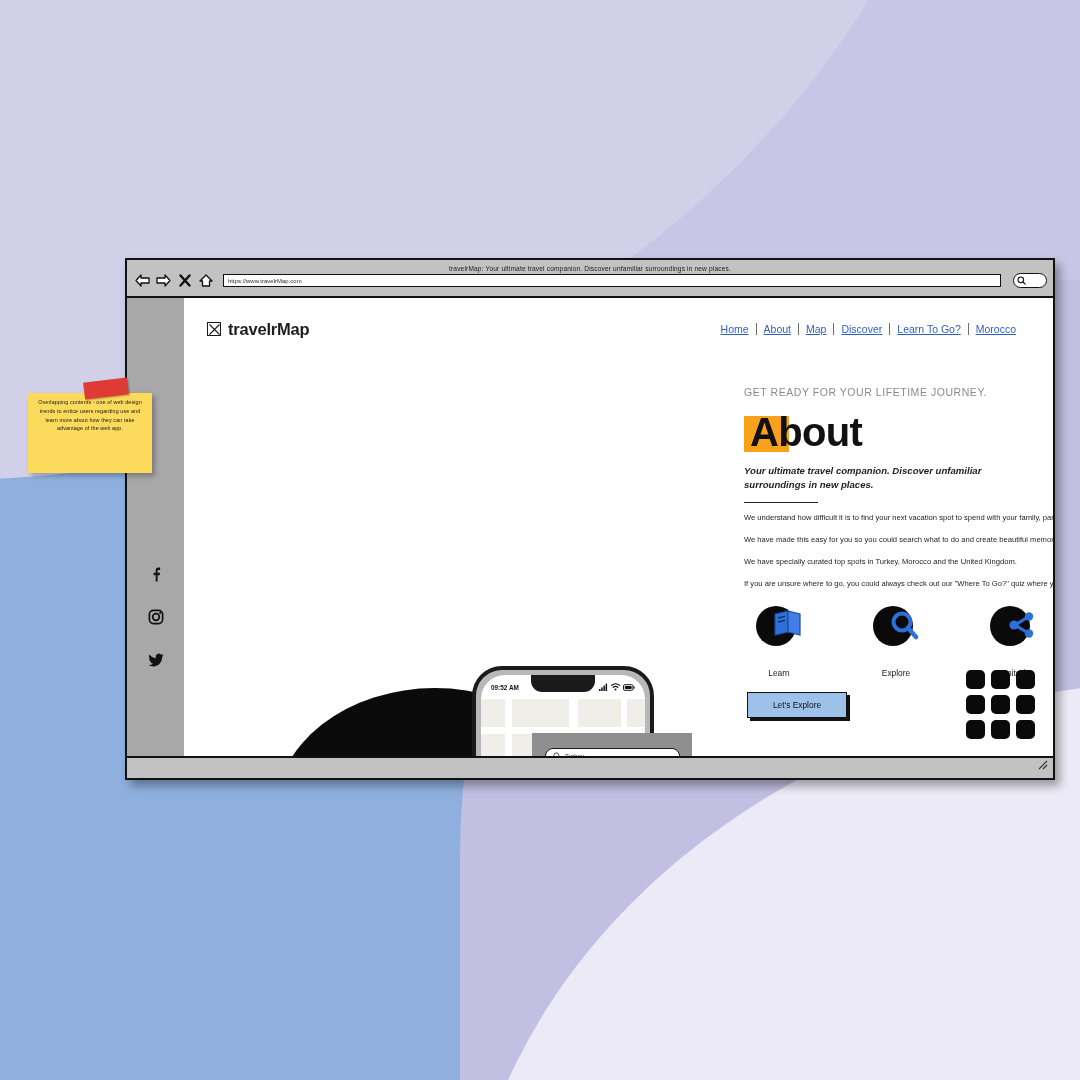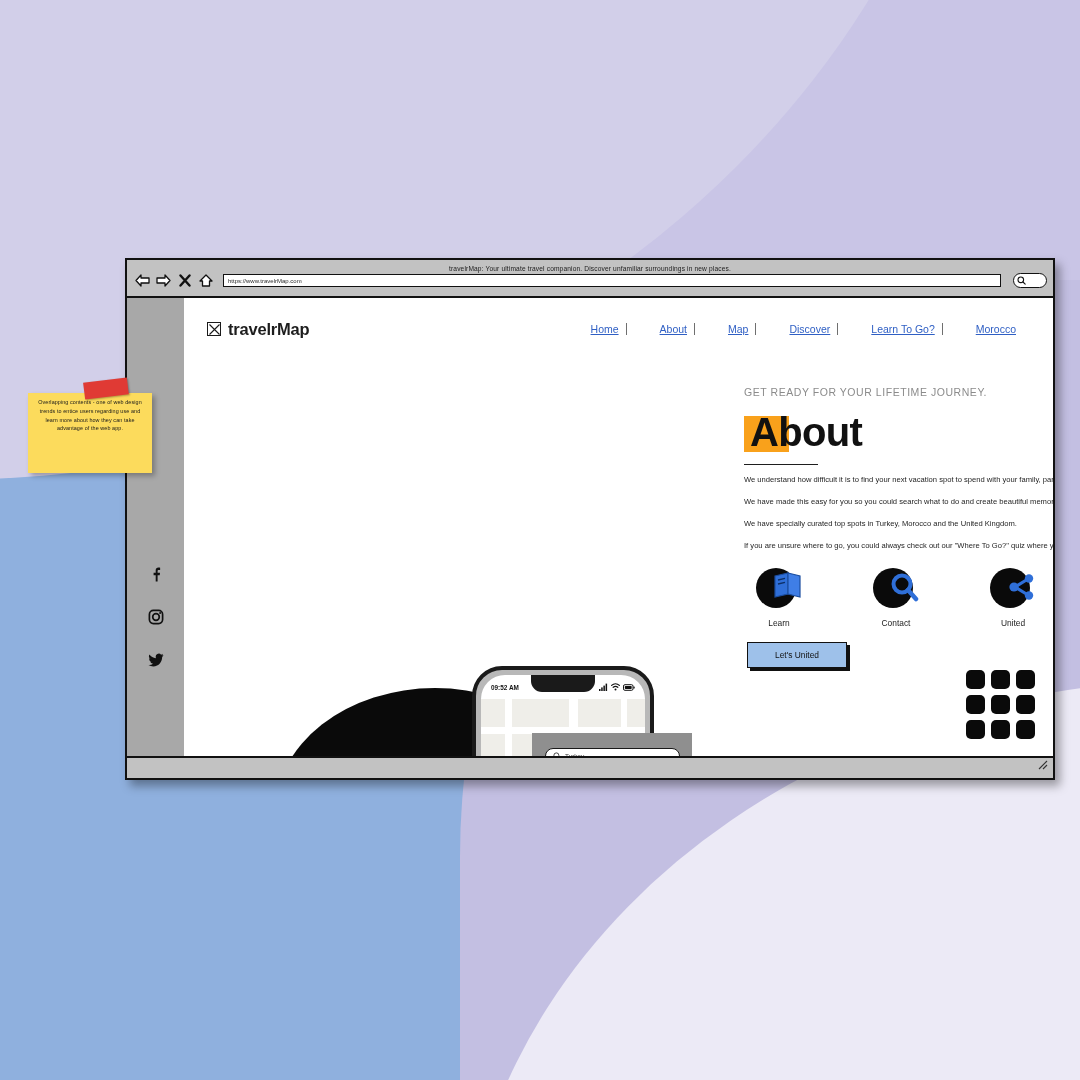--- a/index.html
+++ b/index.html
@@ -99,21 +99,21 @@
     position:absolute; left:57px; right:0; top:0; height:62px;
     display:flex; align-items:center; padding:0 30px 0 23px;
   }
   #logo { display:flex; align-items:center; gap:7px; }
   #logo-mark { width:14px; height:14px; border:1.6px solid #1a1a1a;
                display:flex; align-items:center; justify-content:center; }
   #logo-text { font-size:16.5px; font-weight:700; color:#1d1d1d; letter-spacing:-.2px; }
   #nav { margin-left:auto; display:flex; align-items:center; gap:0; }
   .nav-link {
     font-size:10.5px; color:#2f5fc4; text-decoration:underline;
-    padding:0 7px; white-space:nowrap; cursor:pointer;margin-left:26px;
+    padding:0 7px; white-space:nowrap; cursor:pointer;
   }
   .nav-sep { width:1px; height:12px; background:#6f6f6f; }
 
   
   #about-col {
     position:absolute; left:617px; top:88px; width:412px;
   }
   #eyebrow { font-size:10.5px; color:#8b8b8b; letter-spacing:.55px; }
   #about-head-wrap { position:relative; margin-top:12px; height:44px; }
   #about-highlight {
@@ -132,21 +132,21 @@
 
   
   #features { display:flex; gap:55px; margin-top:17px; padding-left:4px; }
   .feature { width:62px; text-align:center; cursor:pointer; }
   .feature-badge { position:relative; width:46px; height:46px; margin:0 auto; }
   .feature-circle {
     position:absolute; left:0; top:0; width:40px; height:40px;
     background:#0a0a0a; border-radius:50%;
   }
   .feature-glyph { position:absolute; right:0; top:4px; }
-  .feature-label { margin-top:4px; font-size:8.4px; color:#1c1c1c; }
+  .feature-label { margin-top:16px; font-size:8.4px; color:#1c1c1c; }
   #explore-btn {
     margin-top:14px; margin-left:3px; width:100px; height:26px;
     background:#9ec1ea; border:1.8px solid #111; box-shadow:3px 3px 0 #111;
     font-size:8.4px; color:#111; cursor:pointer;
     display:flex; align-items:center; justify-content:center;
     font-family:"Liberation Sans", sans-serif;
   }
 
   
   .dot-grid { position:absolute; display:grid; gap:4px; }
@@ -342,20 +342,21 @@
         </svg>
       <span id="search-value" placeholder="Search a destination">Turkey</span>
     </div>
 
     <div id="about-col">
       <div id="eyebrow">GET READY FOR YOUR LIFETIME JOURNEY.</div>
       <div id="about-head-wrap">
         <div id="about-highlight"></div>
         <h1 id="about-title">About</h1>
       </div>
+      <div id="about-sub">Your ultimate travel companion. Discover unfamiliar surroundings in new places.</div>
       <div id="about-rule"></div>
       <p class="para">We understand how difficult it is to find your next vacation spot to spend with your family, partner and friends.</p>
       <p class="para">We have made this easy for you so you could search what to do and create beautiful memories to share.</p>
       <p class="para">We have specially curated top spots in Turkey, Morocco and the United Kingdom.</p>
       <p class="para">If you are unsure where to go, you could always check out our "Where To Go?" quiz where you could easily find.</p>
 
       <div id="features">
         <div class="feature">
           <div class="feature-badge">
             <span class="feature-circle"></span>
@@ -372,39 +373,39 @@
         <div class="feature">
           <div class="feature-badge">
             <span class="feature-circle"></span>
             <span class="feature-glyph">
               <svg width="30" height="30" viewBox="0 0 30 30">
                   <circle cx="13" cy="12" r="8.5" fill="none" stroke="#2f6fd8" stroke-width="4"></circle>
                   <path d="M19 18 L27 27" stroke="#2f6fd8" stroke-width="4.5" stroke-linecap="round"></path>
                 </svg>
             </span>
           </div>
-          <div class="feature-label">Contact</div>
+          <div class="feature-label">Explore</div>
         </div>
         <div class="feature">
           <div class="feature-badge">
             <span class="feature-circle"></span>
             <span class="feature-glyph">
               <svg width="30" height="30" viewBox="0 0 30 30">
                   <path d="M9 15 L22 7 M9 15 L22 23" stroke="#2f6fd8" stroke-width="3.2"></path>
                   <circle cx="8" cy="15" r="4.6" fill="#2f6fd8"></circle>
                   <circle cx="23" cy="6.5" r="4.2" fill="#2f6fd8"></circle>
                   <circle cx="23" cy="23.5" r="4.2" fill="#2f6fd8"></circle>
                 </svg>
             </span>
           </div>
           <div class="feature-label">United</div>
         </div>
       </div>
 
-      <button id="explore-btn">Let's United</button>
+      <button id="explore-btn">Let's Explore</button>
     </div>
 
     <div class="dot-grid" id="dots-corner">
       <div class="dot"></div>
         <div class="dot"></div>
         <div class="dot"></div>
       <div class="dot"></div>
         <div class="dot"></div>
         <div class="dot"></div>
       <div class="dot"></div>

